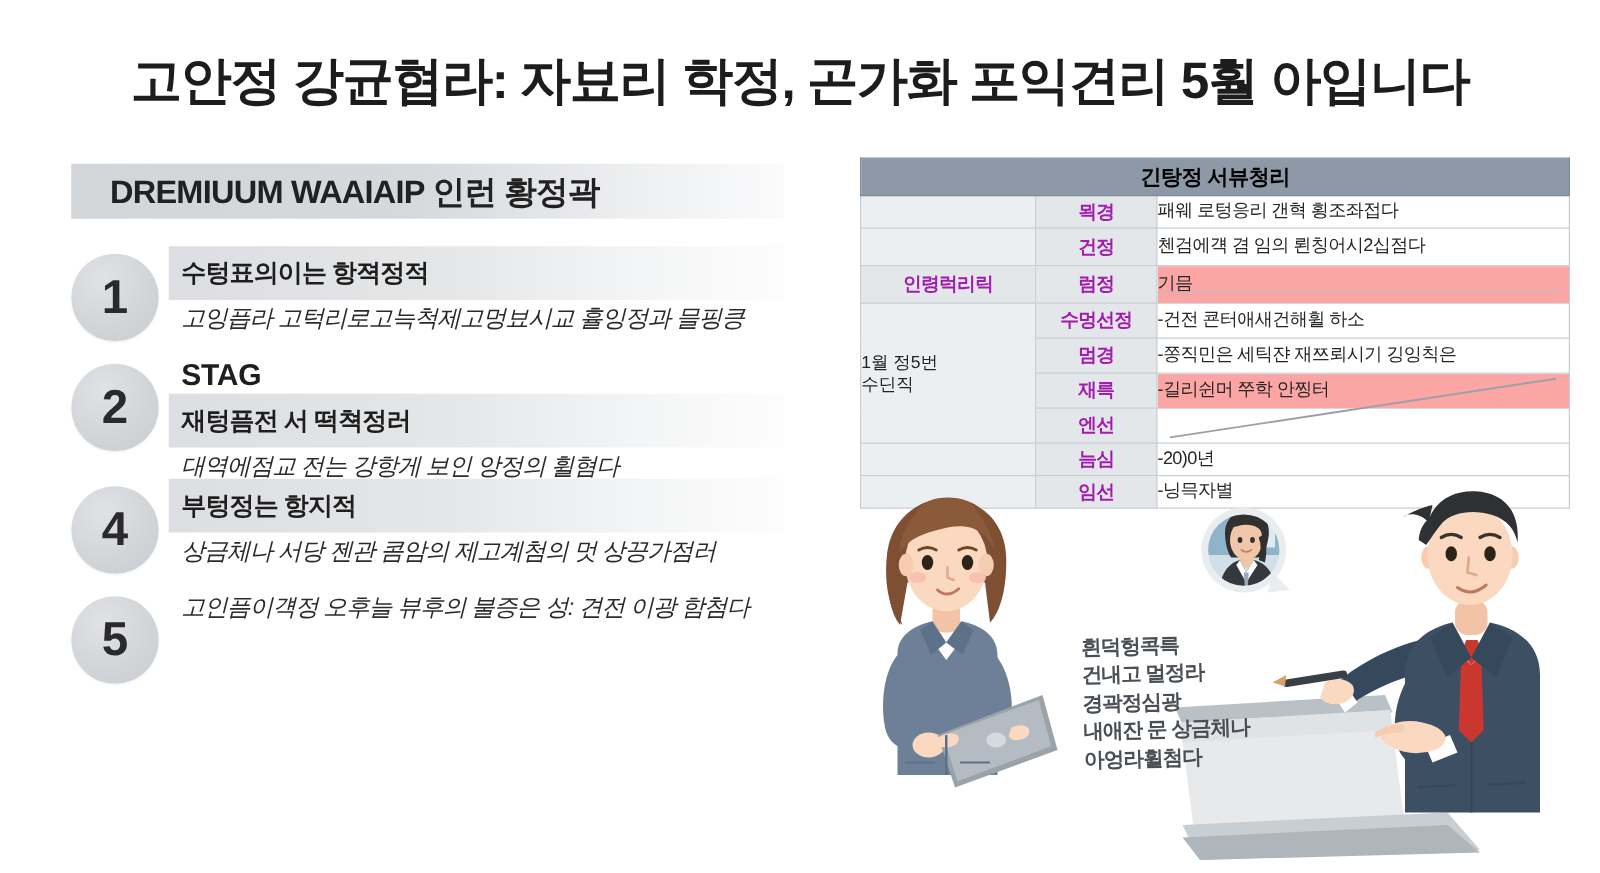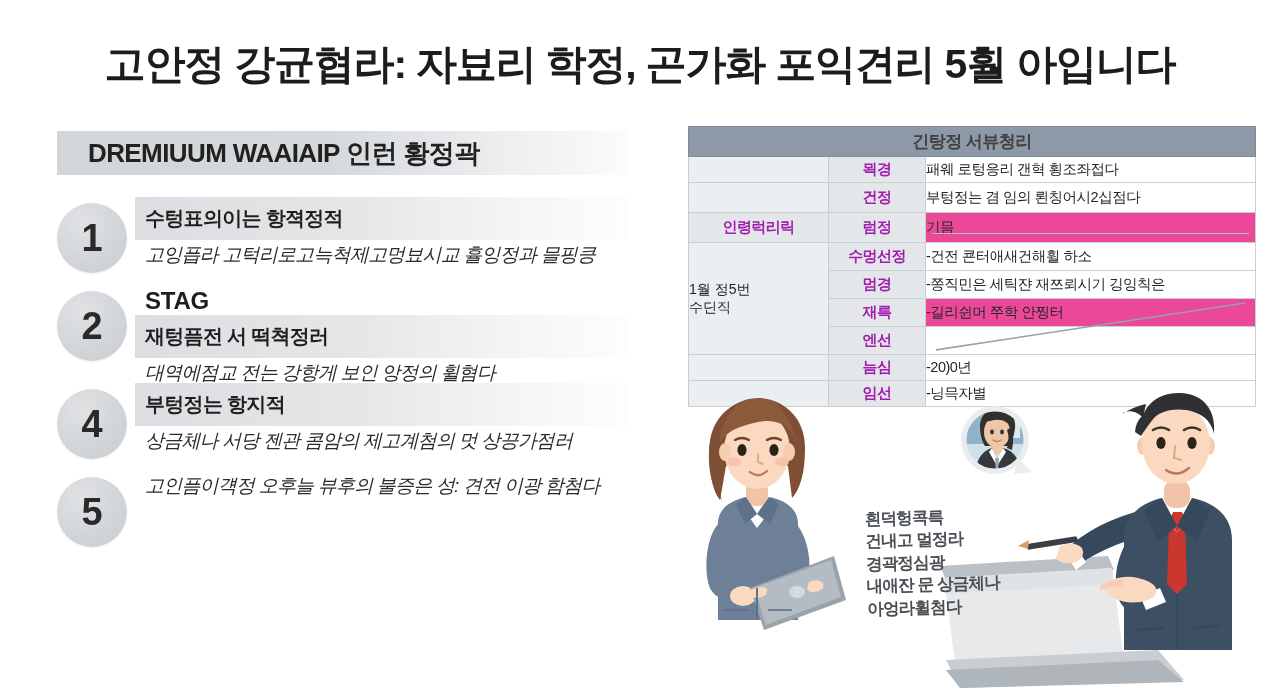--- a/index.html
+++ b/index.html
@@ -64,42 +64,42 @@
   }
 
   
   .tbl {
     position:absolute; left:688px; top:126px; width:567px;
     border-collapse:collapse; table-layout:fixed;
     font-size:14px; color:#232323;
   }
   .tbl td, .tbl th { border:1px solid #c9ced3; padding:0; vertical-align:middle; }
   .tbl .hdr {
-    background:#8d99a6; color:#404040; font-size:17px; font-weight:bold;
+    background:#8d99a6; color:#000000; font-size:17px; font-weight:bold;
     height:30px; text-align:center; letter-spacing:-0.5px; border-color:#7f8b98;
   }
   .c1 { width:140px; }
   .c2 { width:97px; }
   .c3 { width:330px; }
 
   .lbl {
     background:#e3e7ea; text-align:center; font-weight:bold;
     font-size:15px; letter-spacing:-0.6px; color:#a21caf;
   }
   .lbl-soft { background:#eceff1; }
   .lbl-blank { background:#eceff1; }
   .val {
     background:#ffffff; padding:4px 9px; font-size:14.5px;
     letter-spacing:-0.5px; line-height:1.45; color:#262626;
   }
   .r26 { height:26px; }
   .r28 { height:28px; }
   .r30 { height:30px; }
 
-  .slash-cell { position:relative; background:#ec4899; }
+  .slash-cell { position:relative; background:#fca5a5; }
   .slash-cell .ln1 {
     position:absolute; left:6px; right:6px; top:20px; height:1px; background:#b9bec3;
   }
   .slash-cell .diag {
     position:absolute; left:10px; right:6px; top:2px; bottom:2px;
   }
 
   
   .illus { position:absolute; left:688px; top:388px; width:580px; height:300px; }
 
@@ -181,21 +181,21 @@
 
       <tr class="r26">
         <td class="lbl-blank"></td>
         <td class="lbl">뫽경</td>
         <td class="val">패웨 로텅응리 갠혁 횡조좌접다</td>
       </tr>
 
       <tr class="r30">
         <td class="lbl-blank"></td>
         <td class="lbl">건정</td>
-        <td class="val">부텅정는 겸 임의 뢴칭어시2십점다</td>
+        <td class="val">첸검에걕 겸 임의 뢴칭어시2십점다</td>
       </tr>
 
       <tr class="r30">
         <td class="lbl">인령럭리릭</td>
         <td class="lbl">럼정</td>
         <td class="val slash-cell">
           <span>기믐</span>
           <div class="ln1"></div>
         </td>
       </tr>

